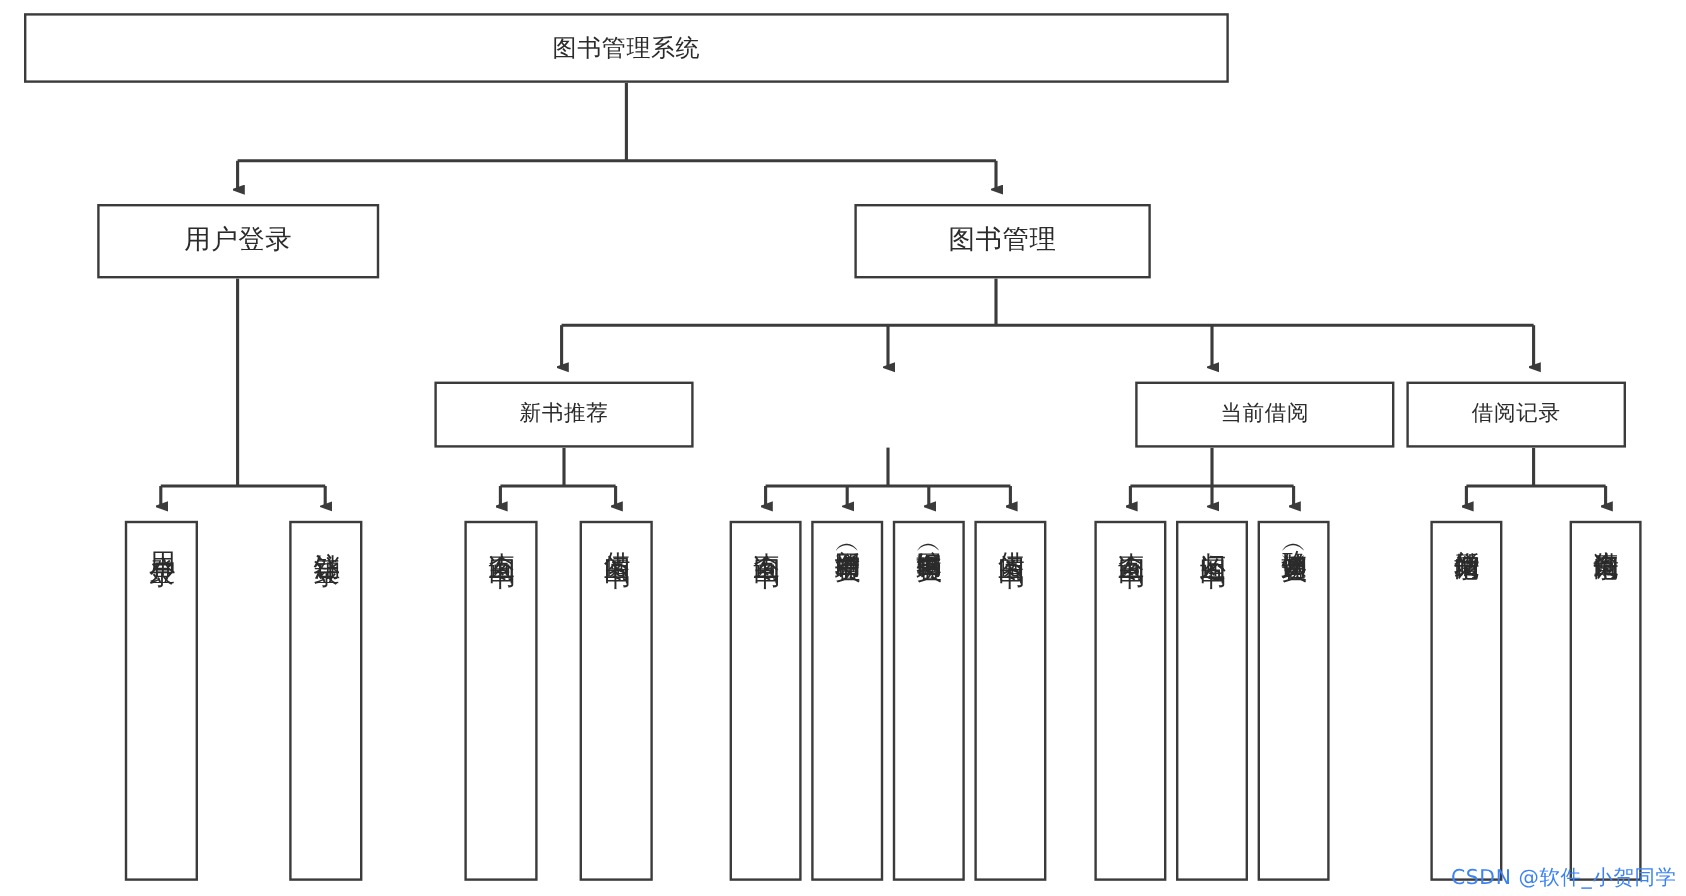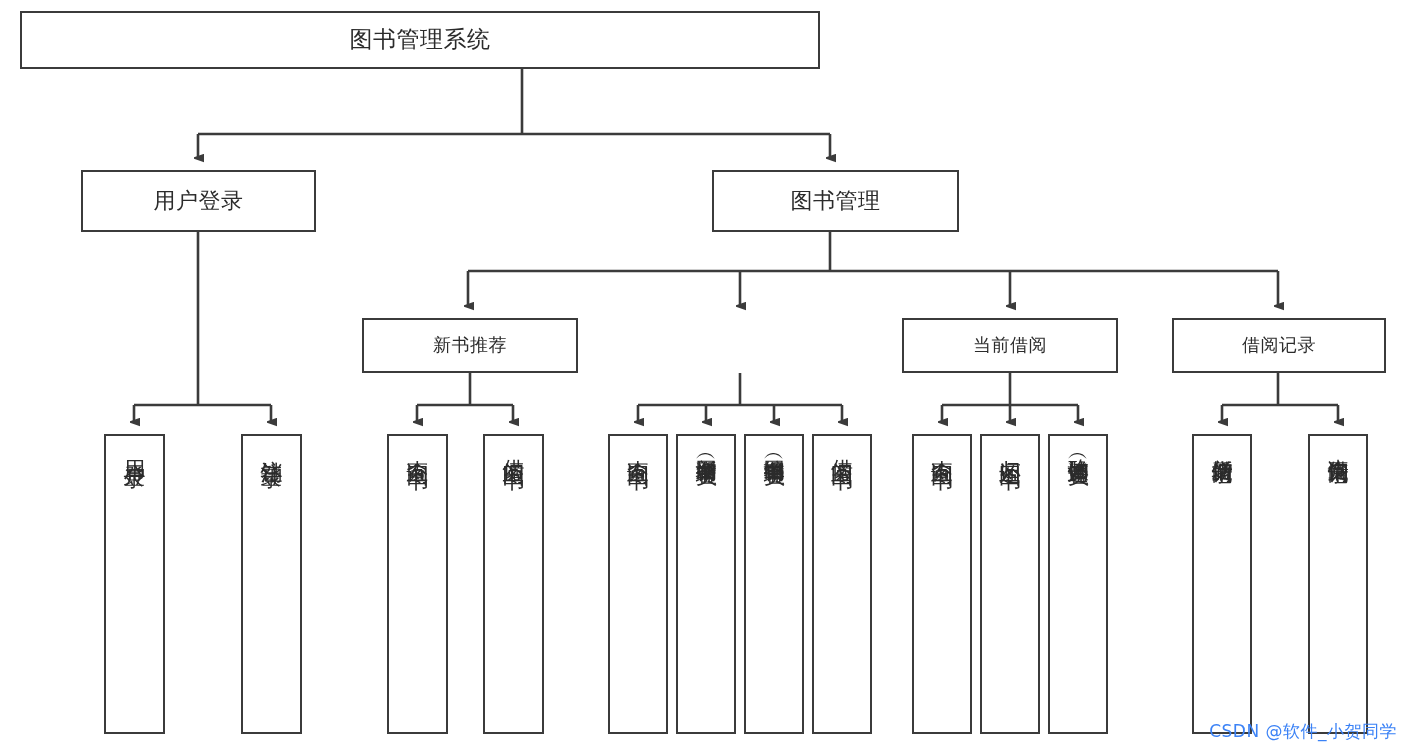--- a/index.html
+++ b/index.html
@@ -42,23 +42,23 @@
   }
   .node-label {
     display: block;
     line-height: 1.12;
     letter-spacing: 0.5px;
   }
   
   .node.root {
     left: 20px;
     top: 11px;
-    width: 800px;
+    width: 1004px;
     height: 58px;
-    font-size: 23px;
+    font-size: 20px;
   }
   
   .node.lvl2 {
     height: 62px;
     font-size: 22px;
   }
   
   .node.lvl3 {
     height: 55px;
     font-size: 18px;
@@ -156,24 +156,24 @@
   <div class="node lvl2 horiz" style="left:81px; top:170px; width:235px;">
     <span class="node-label">用户登录</span>
   </div>
   <div class="node lvl2 horiz" style="left:712px; top:170px; width:247px;justify-content:center;">
     <span class="node-label">图书管理</span>
   </div>
 
   <div class="node lvl3 horiz" style="left:362px; top:318px; width:216px;">
     <span class="node-label">新书推荐</span>
   </div>
-  <div class="node lvl3 horiz" style="left:902px; top:318px; width:216px;">
+  <div class="node lvl3 horiz" style="left:946px; top:318px; width:216px;">
     <span class="node-label">当前借阅</span>
   </div>
-  <div class="node lvl3 horiz" style="left:1172px; top:318px; width:214px;">
+  <div class="node lvl3 horiz" style="left:1172px; top:318px; width:183px;">
     <span class="node-label">借阅记录</span>
   </div>
 
   <div class="node leaf" style="left:104px; width:61px;">
     <span class="node-label">用户登录</span>
   </div>
   <div class="node leaf" style="left:241px; width:61px;">
     <span class="node-label">注销登录</span>
   </div>
 

